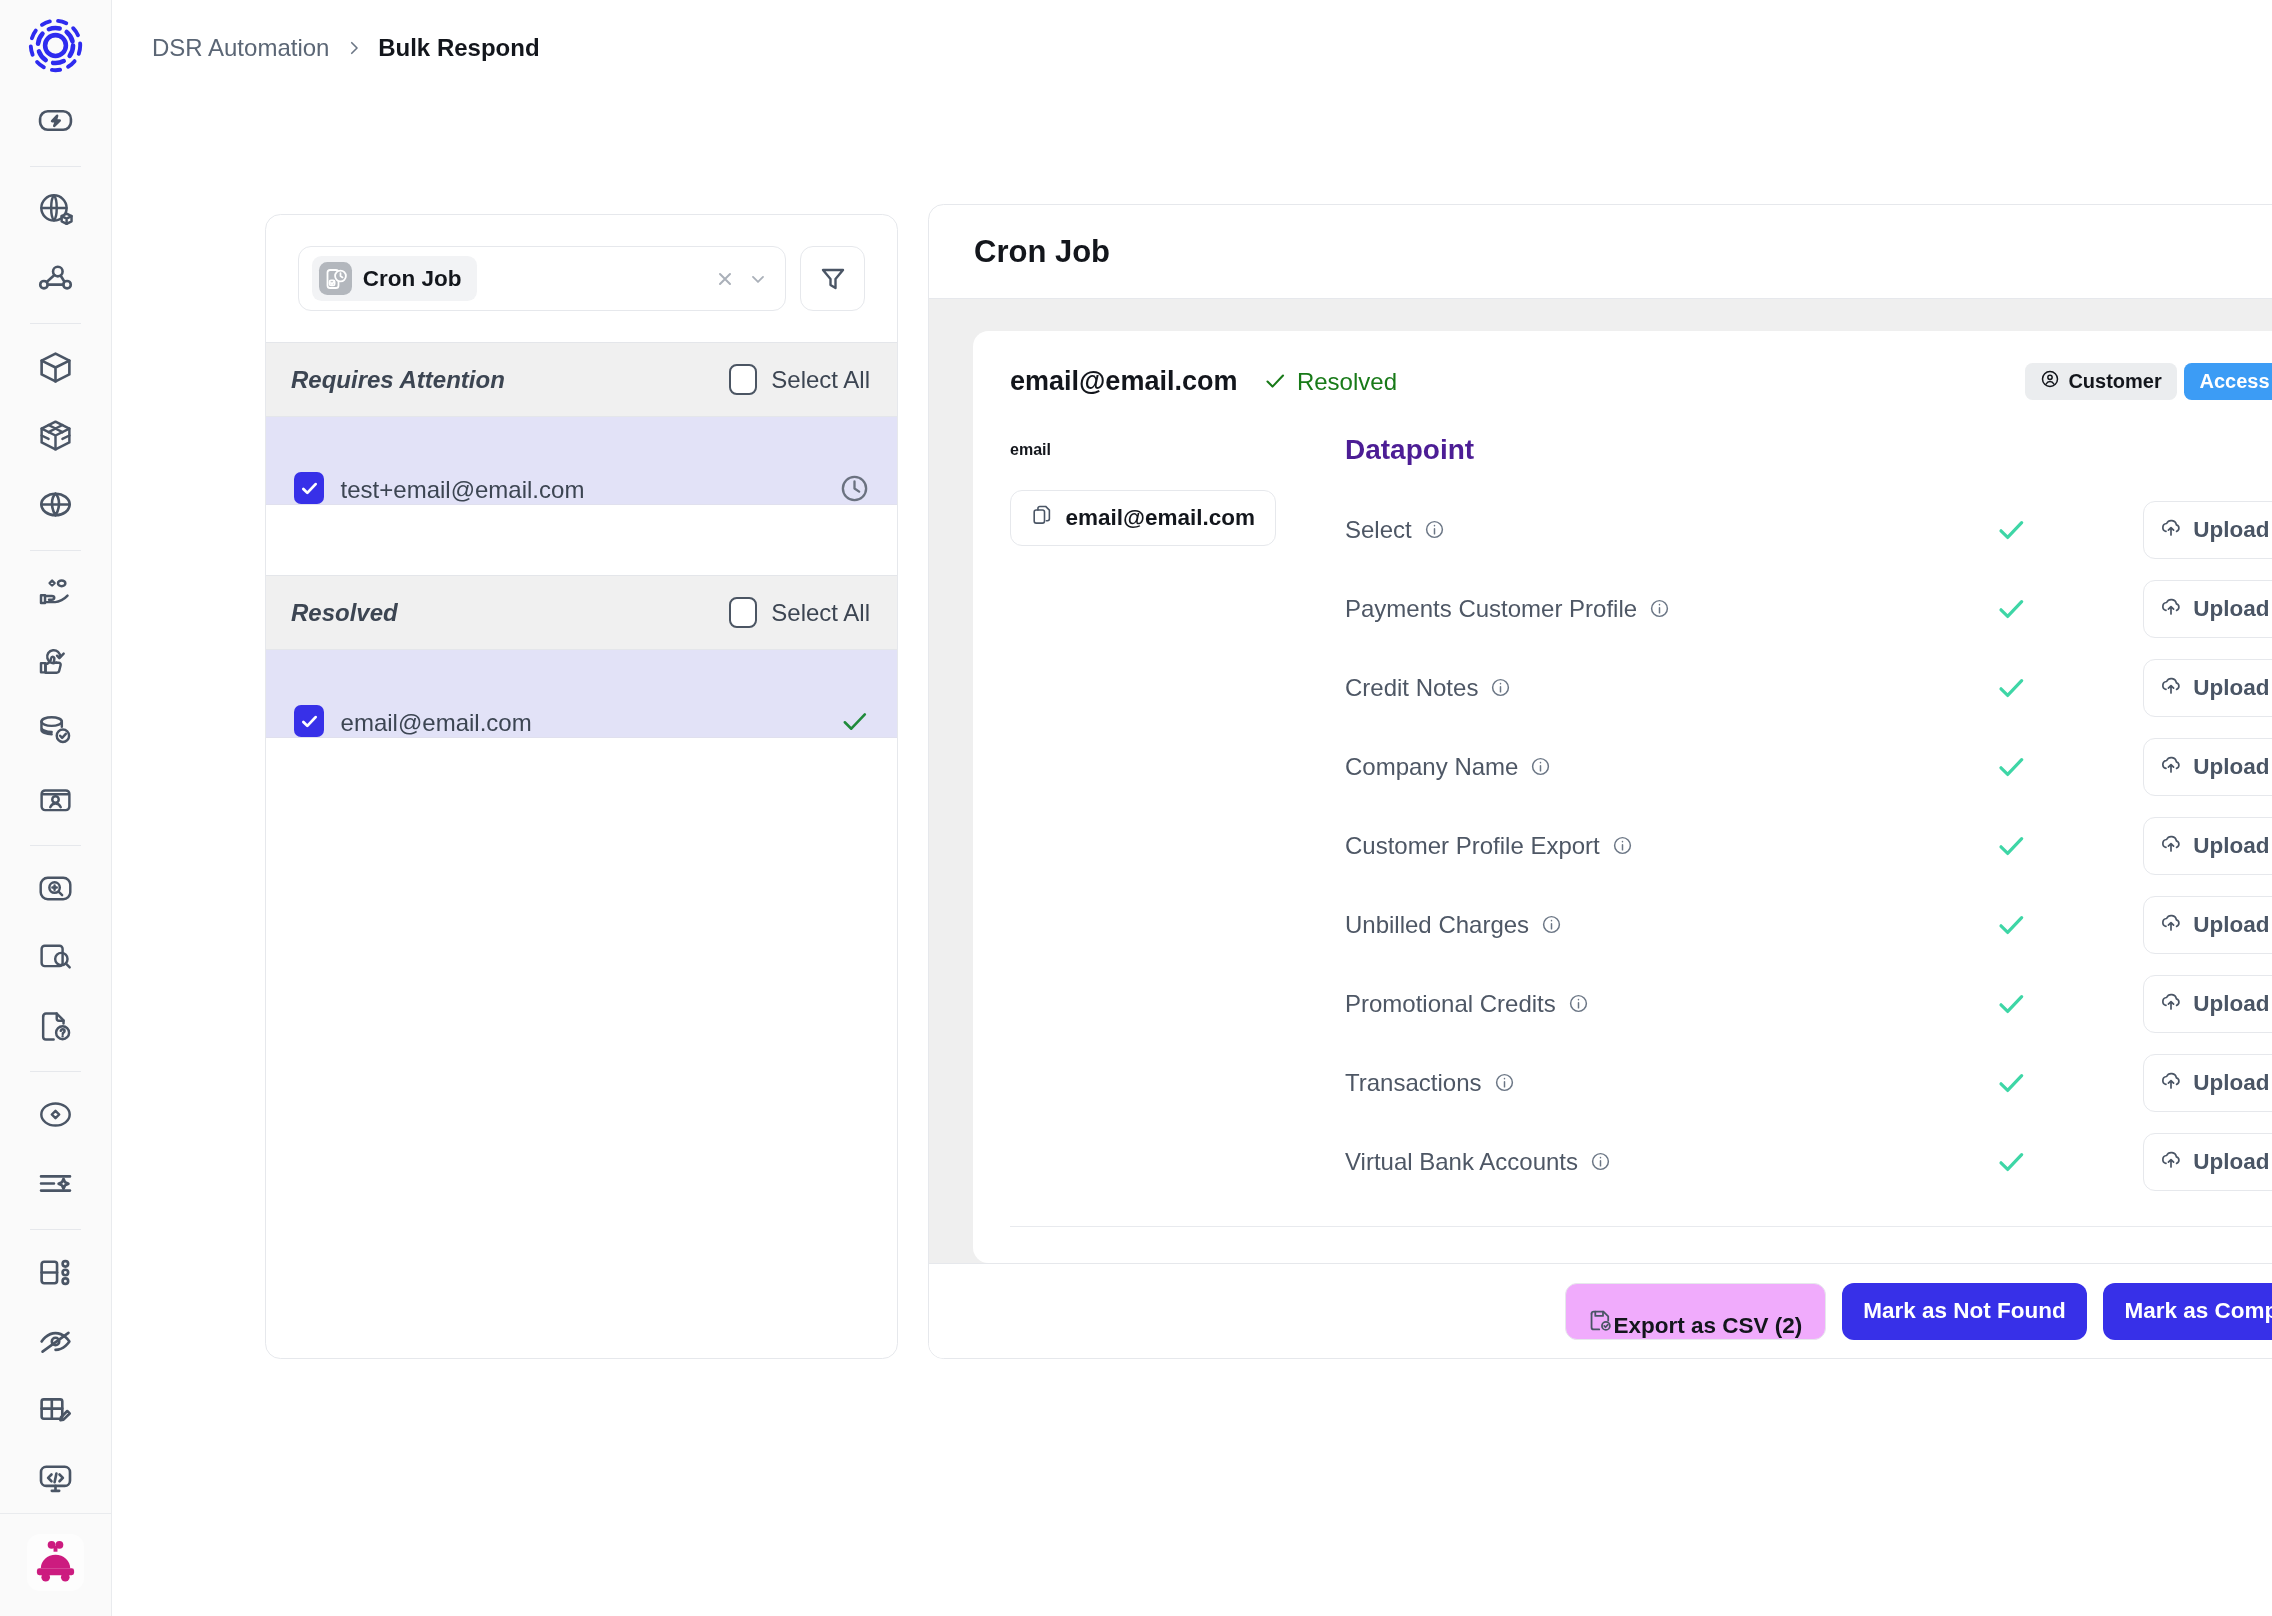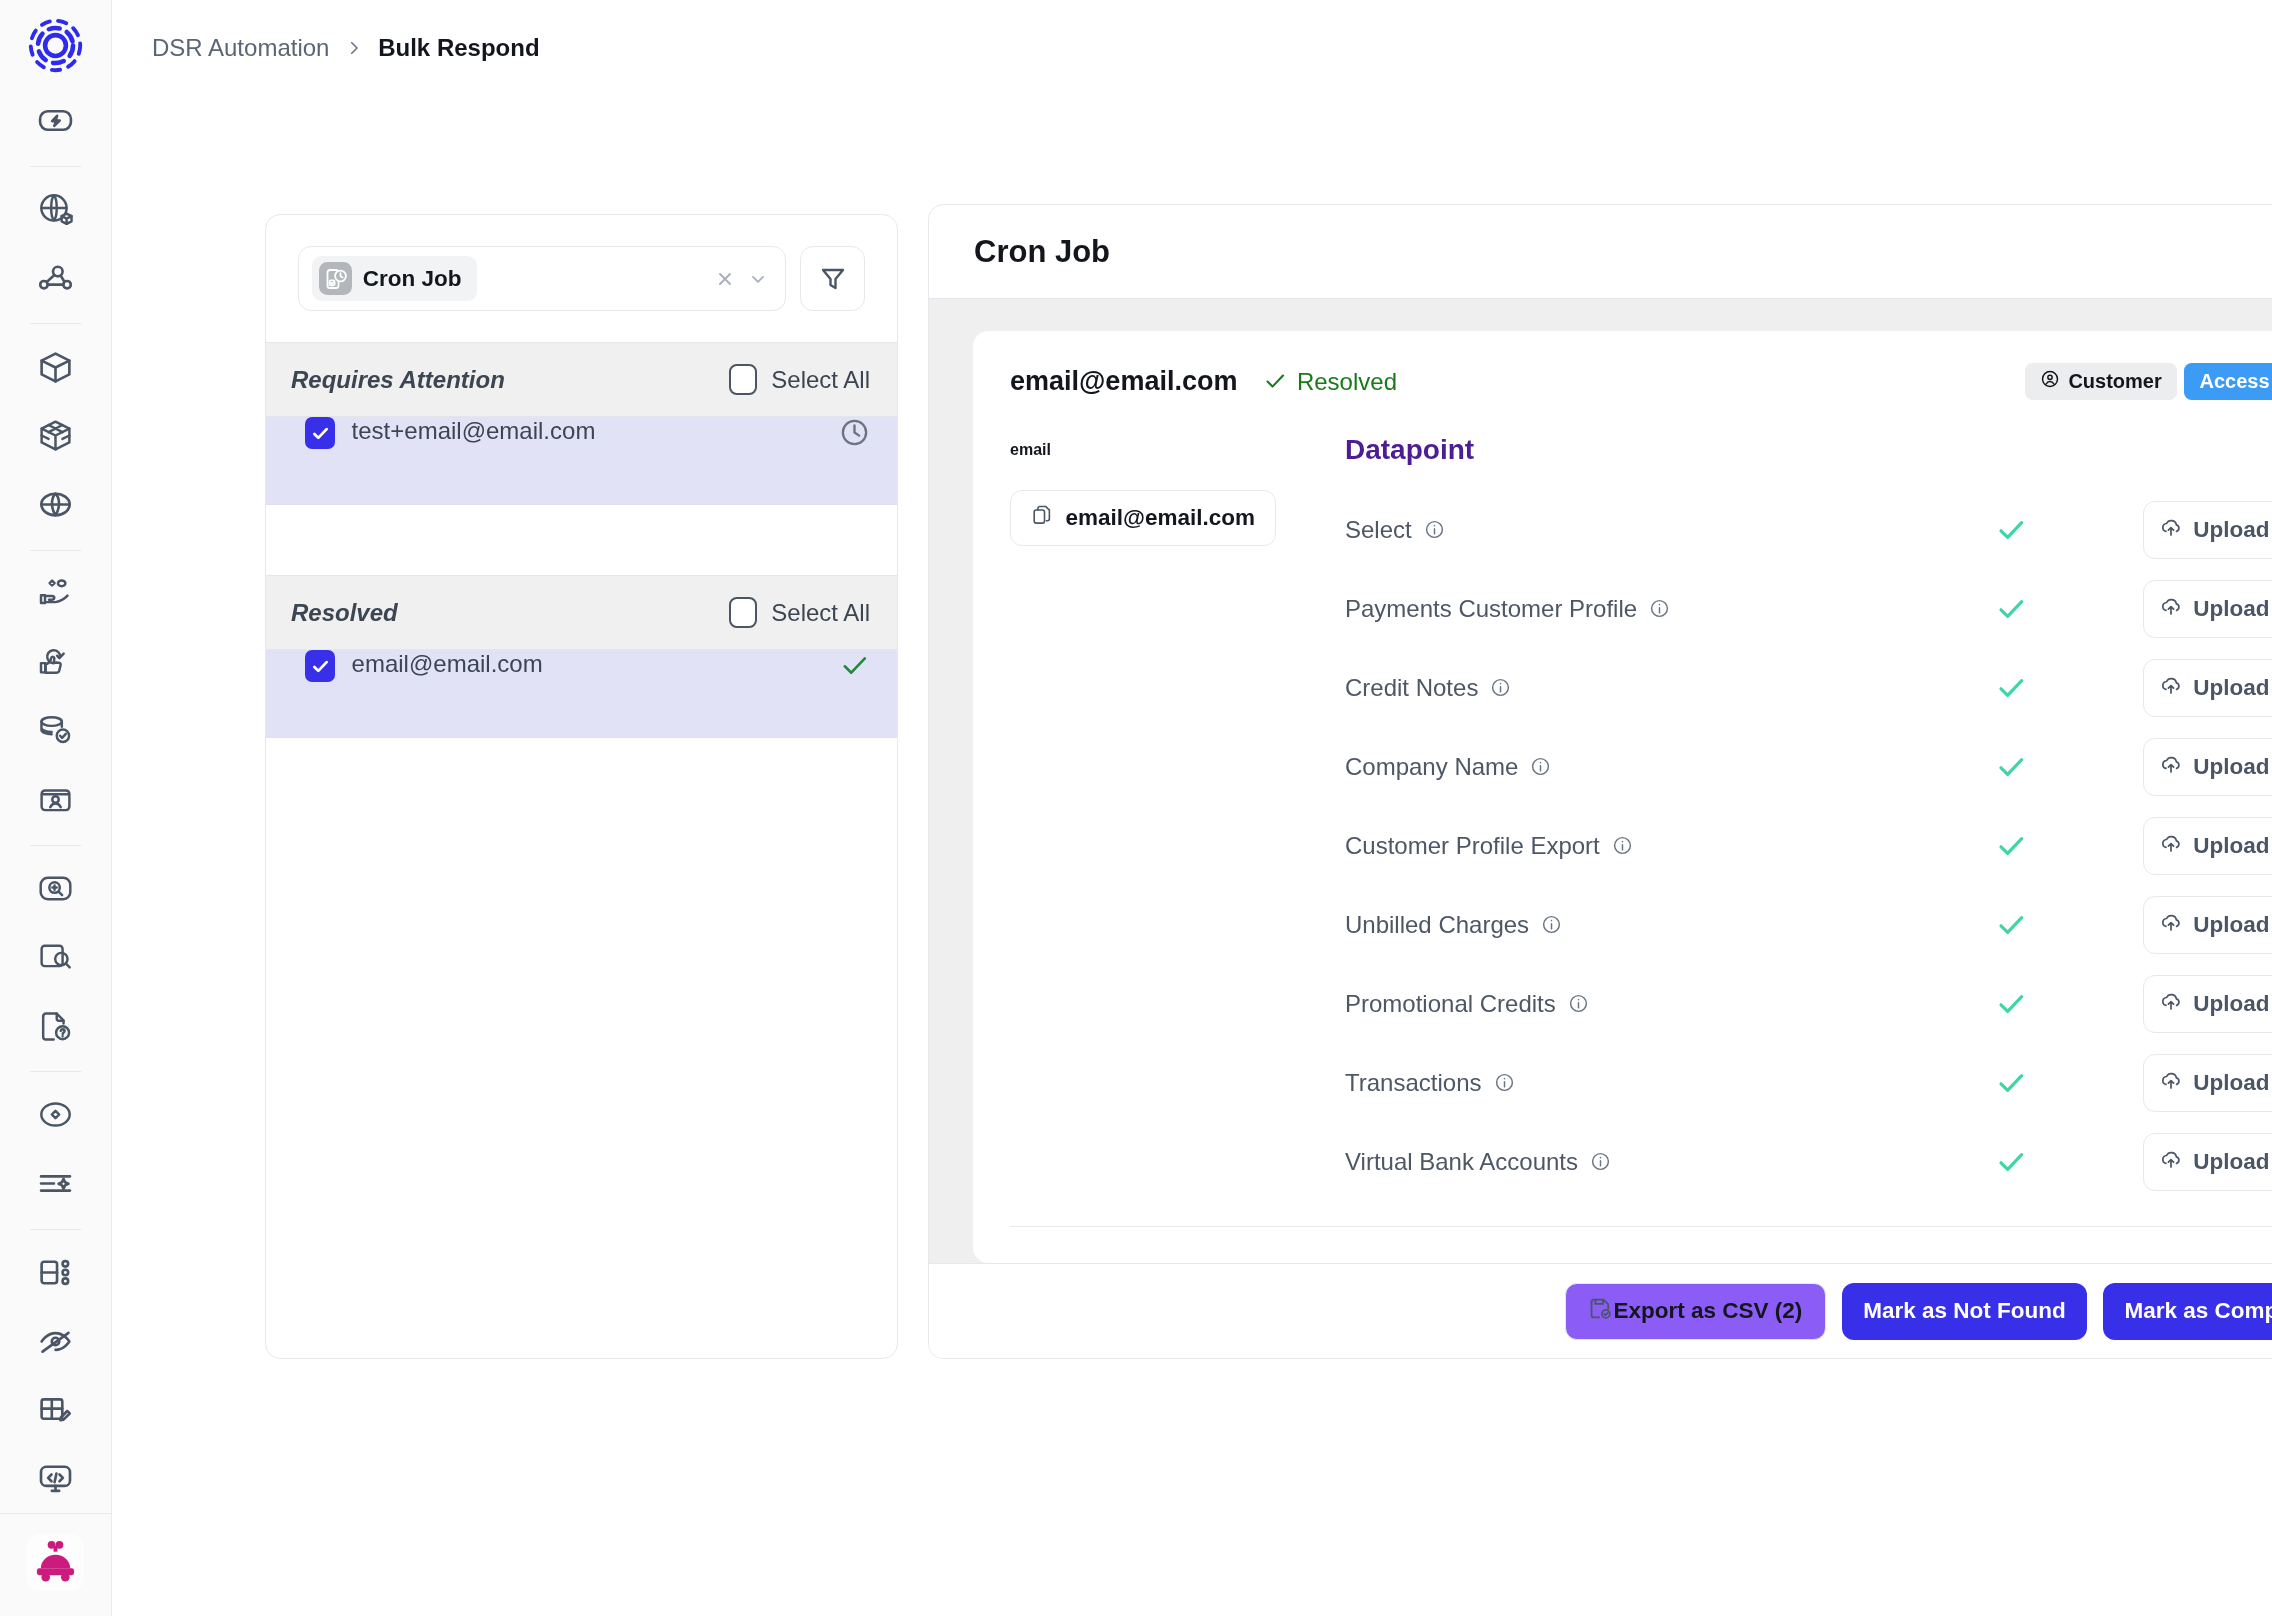--- a/index.html
+++ b/index.html
@@ -143,22 +143,22 @@
   .cb-empty {
     width: 28px; height: 31px;
     border: 2.4px solid #4b5563; border-radius: 7.7px;
     background: #ffffff;
   }
   .selectall-label { font-size: 24px; color: #3c4552; }
 
   .req-row {
     height: 88px;
     background: #e2e2f7;
-    display: flex; align-items: flex-start;
-    padding: 0 27px 0 39px;
+    display: flex; align-items: flex-end;
+    padding: 0 27px 0 28px;
     border-bottom: 1.2px solid #e0e0ee;
     cursor: pointer;
   }
   .cb-checked {
     width: 30px; height: 32px;
     border-radius: 7px;
     background: #3730e8;
     display: flex; align-items: center; justify-content: center;
     flex: 0 0 auto;
   }
@@ -278,22 +278,22 @@
     height: 95px;
     background: #ffffff;
     border-top: 1.2px solid #e6e8ec;
     display: flex; align-items: center; justify-content: flex-end;
     gap: 16.6px;
     padding: 0 28px;
   }
   #btn-export {
     height: 57px; padding: 0 22.5px;
     border: 1.8px solid #e6e8ec; border-radius: 12px;
-    background: #8b5cf6;
-    display: flex; align-items: center; gap: 0;
+    background: #f0abfc;
+    display: flex; align-items: flex-end; gap: 0;
     font-size: 22.5px; font-weight: 700; color: #13161c;
     cursor: pointer;
   }
   #btn-export svg { width: 25px; height: 25px; }
   .btn-primary {
     height: 57px; padding: 0 21px;
     border: none; border-radius: 12px;
     background: #3730e8; color: #ffffff;
     font-family: "Liberation Sans", sans-serif;
     font-size: 22.5px; font-weight: 700;

